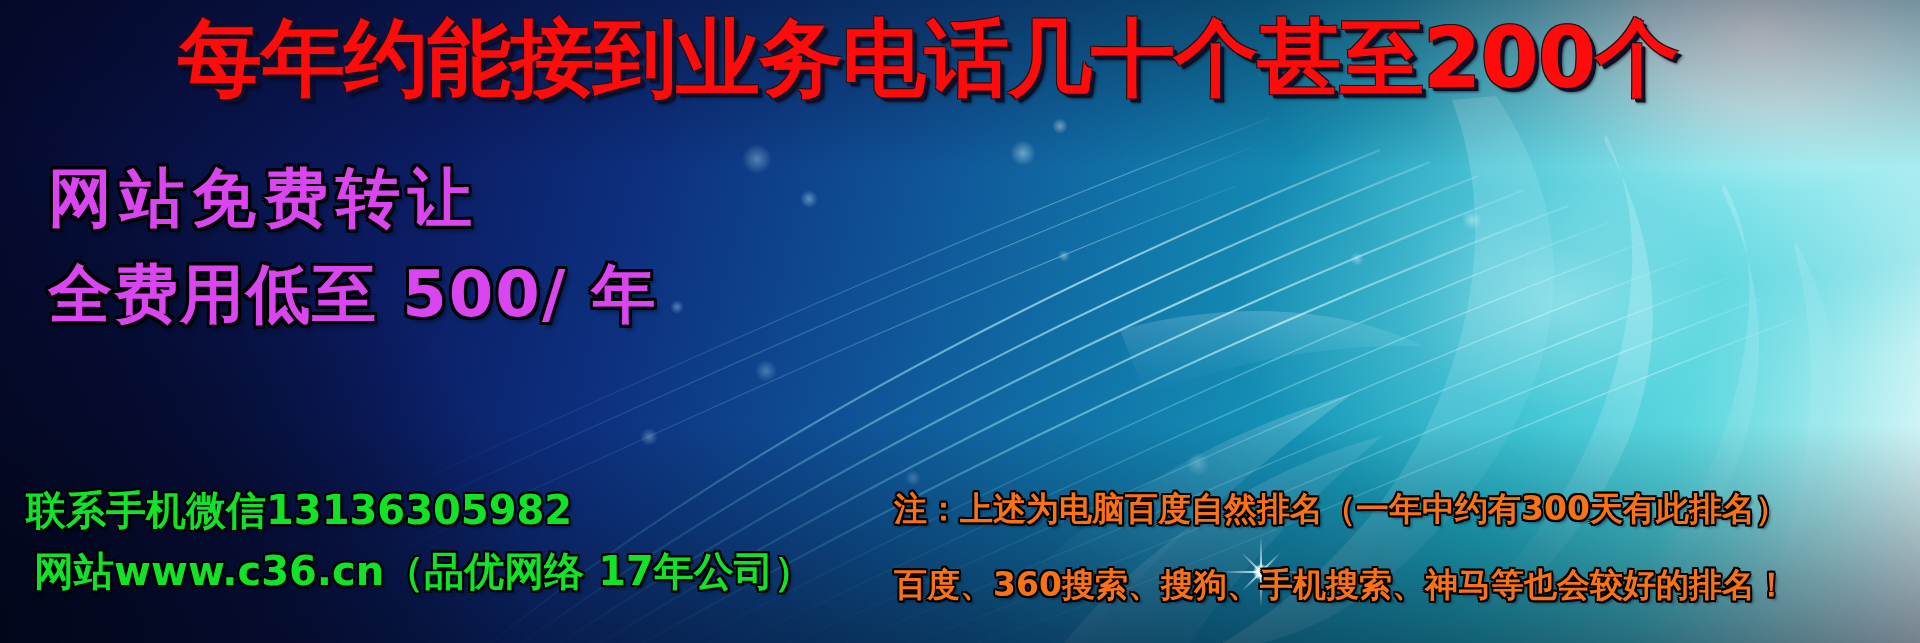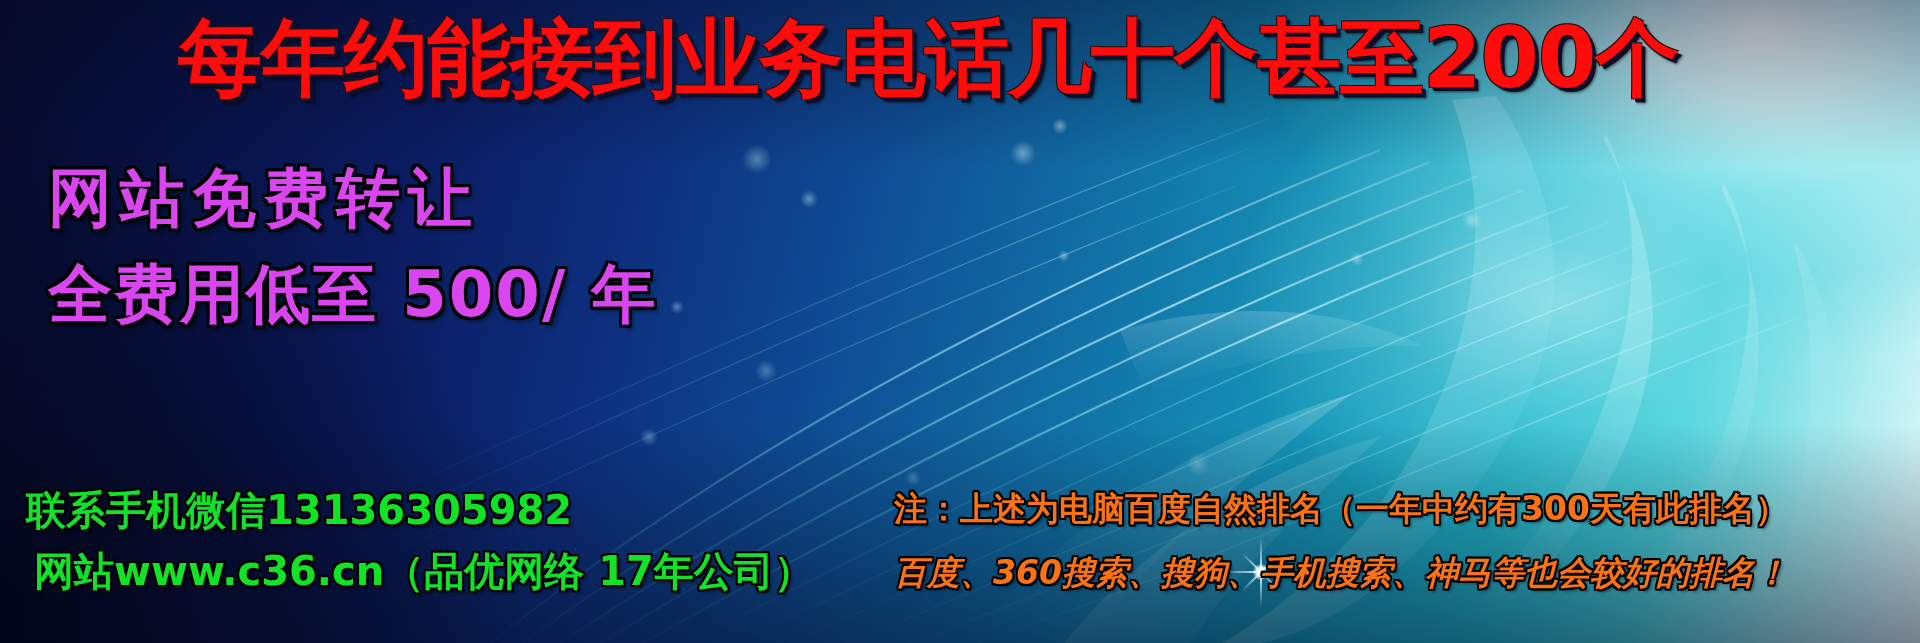--- a/index.html
+++ b/index.html
@@ -132,21 +132,21 @@
   
   .note-line{
     font-size:33px;font-weight:bold;color:#f97316;
     text-shadow:
       -1.6px -1.6px 0 #000, 1.6px -1.6px 0 #000,
       -1.6px  1.6px 0 #000, 1.6px  1.6px 0 #000,
       0 -2px 0 #000, 0 2px 0 #000, -2px 0 0 #000, 2px 0 0 #000,
       3px 3px 3px rgba(0,0,0,.45);
   }
   #note-1{left:894px;top:492px;}
-  #note-2{left:894px;top:556px;font-style:italic;}
+  #note-2{left:894px;top:568px;}
 </style>
 </head>
 <body>
 
 <div id="banner">
 
   <div class="bg-layer" id="bg-base"></div>
 
   <div class="bg-layer" id="bg-streaks">
     <svg viewBox="0 0 1920 643" preserveAspectRatio="none" aria-hidden="true">

